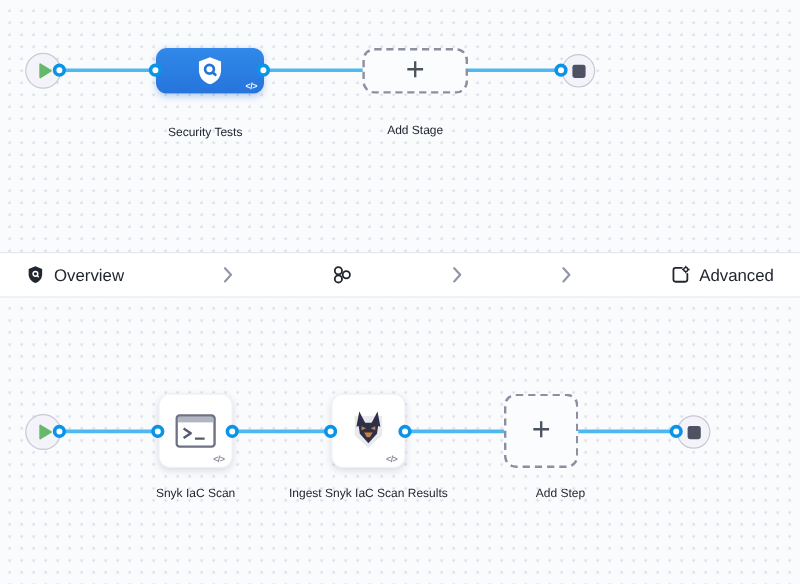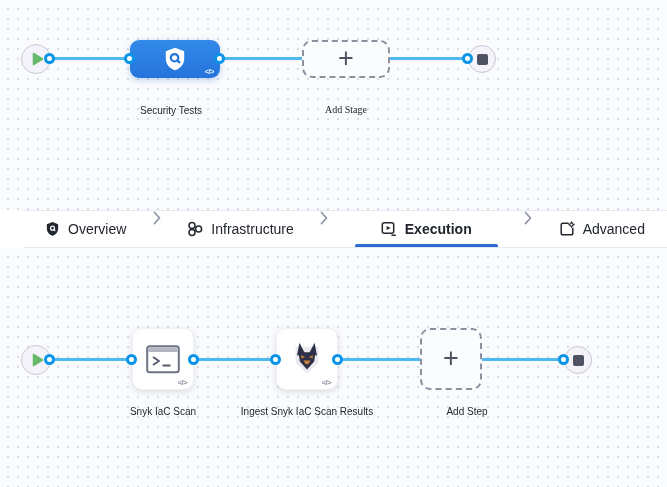--- a/index.html
+++ b/index.html
@@ -61,22 +61,22 @@
   .add-box .plus { font-size:27px; font-weight:300; color:#4d525f; line-height:1; margin-top:-2px; }
 
   .node-label {
     position:absolute; text-align:center; font-size:10px; color:#1c212b;
     line-height:20px; z-index:2;
   }
 
   .tabbar {
     position:absolute; top:210px; left:0; right:0; height:38px;
     background:#fff; border-top:1px solid #e4e8ee; border-bottom:1px solid #e4e8ee;
-    display:flex; align-items:flex-start; justify-content:space-between;
-    padding:0 22px; z-index:4;margin-left:23px;
+    display:flex; align-items:center; justify-content:space-between;
+    padding:0 22px; z-index:4;
   }
   .tab {
     display:flex; align-items:center; gap:8px; height:100%;
     font-size:14px; font-weight:500; color:#21262e; cursor:pointer; position:relative;
   }
   .tab.active { font-weight:700; padding:0 26px; }
   .tab.active::after {
     content:""; position:absolute; left:0; right:0; bottom:0; height:3px;
     background:#2b6bd3; border-radius:2px 2px 0 0;
   }
@@ -112,21 +112,21 @@
     <div class="node-circle node-end" style="left:468px; top:45px;">
       <div class="stop-square"></div>
     </div>
 
     <div class="conn-dot" style="left:44px; top:53px;"></div>
     <div class="conn-dot" style="left:124px; top:53px;"></div>
     <div class="conn-dot" style="left:214px; top:53px;"></div>
     <div class="conn-dot" style="left:462px; top:53px;"></div>
 
     <div class="node-label" style="left:96px; top:101px; width:150px;">Security Tests</div>
-    <div class="node-label" style="left:271px; top:100px; width:150px;font-family:Liberation Serif, serif;">Add Stage</div>
+    <div class="node-label" style="left:271px; top:100px; width:150px;">Add Stage</div>
   </div>
 
   <div class="tabbar">
     <div class="tab">
       <svg width="15" height="16" viewBox="0 0 16 17">
         <path d="M8 1 L14 3.4 V8 C14 11.8 11.5 14.6 8 15.8 C4.5 14.6 2 11.8 2 8 V3.4 Z" fill="#22272f"></path>
         <circle cx="8" cy="7.6" r="2.1" fill="none" stroke="#ffffff" stroke-width="1.3"></circle>
         <path d="M9.6 9.2 L10.6 10.2" stroke="#ffffff" stroke-width="1.3" stroke-linecap="round"></path>
       </svg>
       <span>Overview</span>
@@ -137,37 +137,28 @@
           <path d="M1.5 1.5 L6.5 7 L1.5 12.5" stroke="#8f96a6" stroke-width="1.8" fill="none" stroke-linecap="round" stroke-linejoin="round"></path>
         </svg>
     </span>
 
     <div class="tab">
       <svg width="16" height="16" viewBox="0 0 16 16">
         <circle cx="5" cy="4.6" r="3" fill="#fff" stroke="#22272f" stroke-width="1.5"></circle>
         <circle cx="5" cy="11.4" r="3" fill="#fff" stroke="#22272f" stroke-width="1.5"></circle>
         <circle cx="11.6" cy="8" r="3" fill="#fff" stroke="#22272f" stroke-width="1.5"></circle>
       </svg>
-      <span>Infrastructure</span>
     </div>
 
     <span class="tab-chevron">
       <svg width="8" height="14" viewBox="0 0 8 14">
           <path d="M1.5 1.5 L6.5 7 L1.5 12.5" stroke="#8f96a6" stroke-width="1.8" fill="none" stroke-linecap="round" stroke-linejoin="round"></path>
         </svg>
     </span>
 
-    <div class="tab active">
-      <svg width="16" height="16" viewBox="0 0 16 16">
-        <rect x="1.3" y="1.8" width="11.4" height="10.4" rx="2" fill="none" stroke="#22272f" stroke-width="1.5"></rect>
-        <path d="M5.6 4.9 L9.6 7 L5.6 9.1 Z" fill="#22272f"></path>
-        <path d="M11 14.2 H14.2" stroke="#22272f" stroke-width="1.5" stroke-linecap="round"></path>
-      </svg>
-      <span>Execution</span>
-    </div>
 
     <span class="tab-chevron">
       <svg width="8" height="14" viewBox="0 0 8 14">
           <path d="M1.5 1.5 L6.5 7 L1.5 12.5" stroke="#8f96a6" stroke-width="1.8" fill="none" stroke-linecap="round" stroke-linejoin="round"></path>
         </svg>
     </span>
 
     <div class="tab">
       <svg width="16" height="16" viewBox="0 0 16 16">
         <path d="M9.2 2.2 H4 C3 2.2 2.2 3 2.2 4 V12 C2.2 13 3 13.8 4 13.8 H12 C13 13.8 13.8 13 13.8 12 V7.2" fill="none" stroke="#22272f" stroke-width="1.5" stroke-linecap="round"></path>

